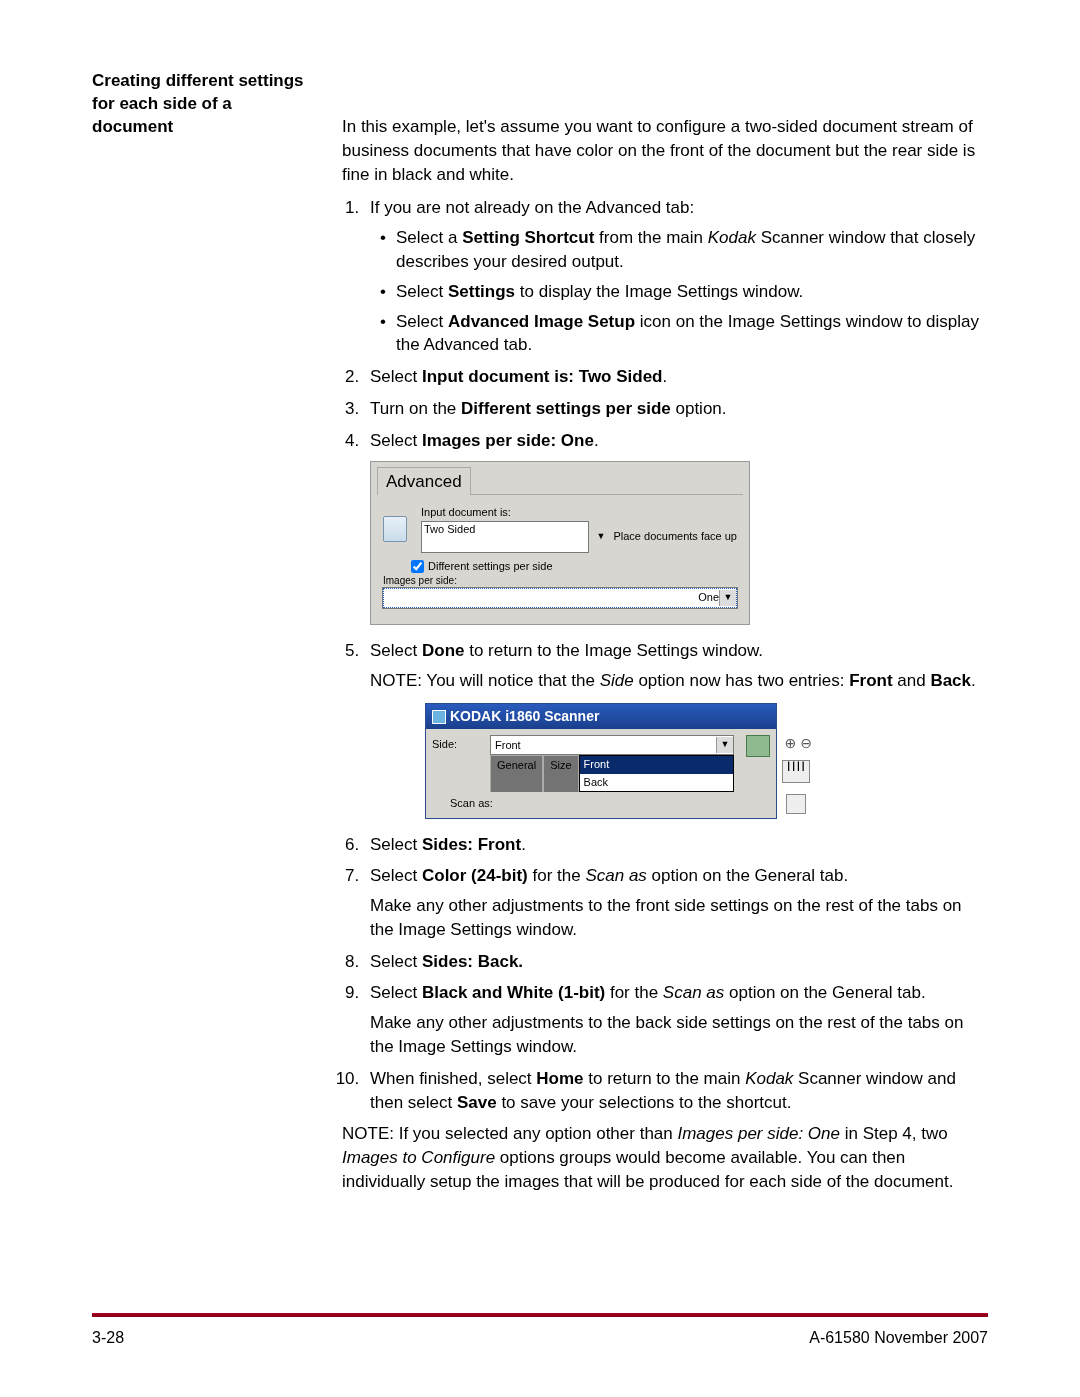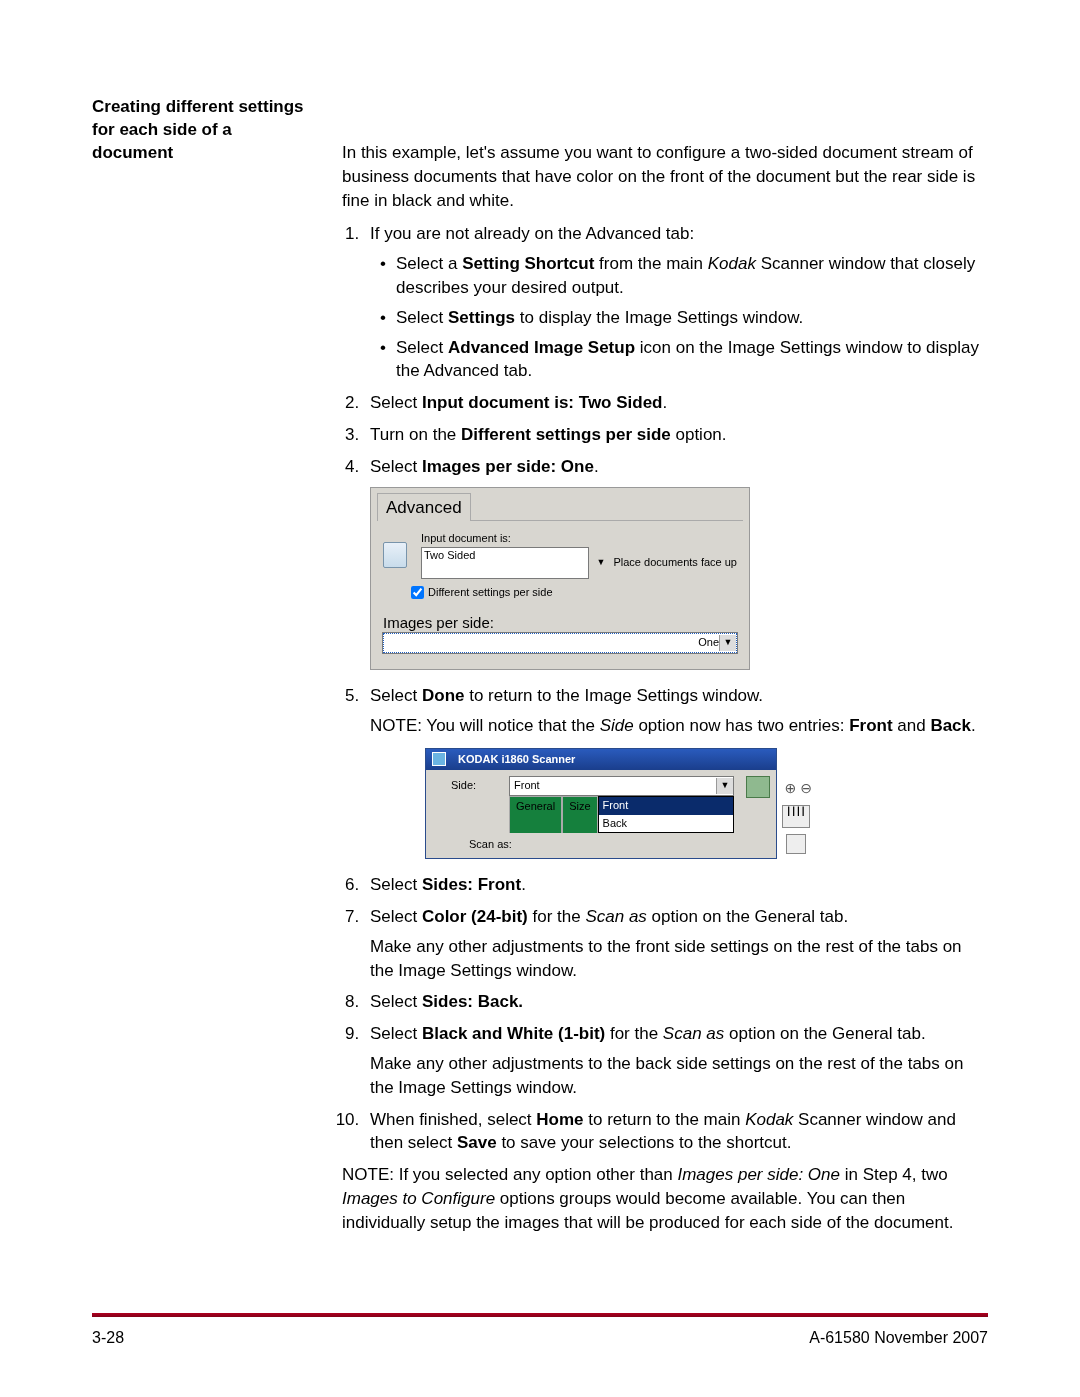--- a/index.html
+++ b/index.html
@@ -8,21 +8,21 @@
     line-height: 1.4;
     margin: 0;
     background: #fff;
     color: #000;
   }
   .page {
     width: 1080px;
     height: 1397px;
     position: relative;
     box-sizing: border-box;
-    padding: 96px 92px 50px 92px;
+    padding: 70px 92px 50px 92px;
   }
   .content {
     display: flex;
     gap: 30px;
   }
   .sidebar-col {
     width: 220px;
     flex-shrink: 0;
   }
   .sidebar-heading {
@@ -103,21 +103,21 @@
     font-size: 11px;
     background: #fff;
     border: 1px solid #7a7a7a;
     height: 32px;
     box-sizing: border-box;
     padding: 0 2px;
   }
   .fig1 .select-row { display:flex; align-items:center; gap:8px; }
   .fig1 .wide-sel { flex:1; }
   .fig1 .checkbox-row { display:flex; align-items:center; gap:4px; margin-left:28px; font-size:11px;}
-  .fig1 .ips-lbl { margin-top: 12px; font-size: 15px; }
+  .fig1 .ips-lbl { font-size: 10px; }
   .fig1 .ips-sel {
     border: 1px dotted #2060c0;
     outline: 1px solid #7a7a7a;
     background: #fff;
     height: 18px;
     display:flex; align-items:center; justify-content:flex-end;
     padding: 0 0 0 2px; font-size:11px;
   }
   .fig1 .ips-sel .caret {
     width: 16px; height:16px; background:#ddd; border-left:1px solid #999;
@@ -131,28 +131,28 @@
     font-size: 11px;
     border: 1px solid #2a4c8c;
     background: #d8d6d0;
     margin-left: 55px;
     position: relative;
   }
   .fig2 .titlebar {
     background: linear-gradient(#2a5bbd,#1a3e8c);
     color: #fff;
     padding: 3px 6px;
-    font-size: 11px;
+    font-size: 14px;
     font-weight: bold;
-    display:flex; align-items:center; gap:12px;
+    display:flex; align-items:center; gap:4px;
   }
   .fig2 .titlebar .ticon {
     width:12px; height:12px; background:#6bb4e2; border:1px solid #fff;
   }
-  .fig2 .body { padding: 6px; margin-left: 19px; }
+  .fig2 .body { padding: 6px; }
   .fig2 .side-row { display:flex; align-items:flex-start; gap:8px; margin-bottom:2px;}
   .fig2 .side-lbl { width:50px; padding-top:2px;}
   .fig2 .side-sel-wrap { flex:1; position:relative; }
   .fig2 .side-sel {
     background:#fff; border:1px solid #7a7a7a; height:18px;
     display:flex; align-items:center; justify-content:space-between;
     padding:0 0 0 4px;
   }
   .fig2 .side-sel .caret {
     width:16px; height:16px; background:#ddd; border-left:1px solid #999;
@@ -167,21 +167,21 @@
     width:22px; height:20px; background:#8fb98f; border:1px solid #4a7a4a;
     margin-left:4px; flex-shrink:0;
   }
   .fig2 .right-icons {
     position:absolute; right:-36px; top:30px; display:flex; gap:4px;
     font-size:14px; color:#555;
   }
   .fig2 .tabs2 { display:flex; gap:0; margin-top:0; font-size:11px;}
   .fig2 .tabs2 span {
     border:1px solid #aaa; border-bottom:none;
-    padding:2px 6px; background:#15803d;
+    padding:2px 6px; background:#737373;
   }
   .fig2 .scan-as { margin:4px 0 0 18px; font-size:11px;}
   .fig2 .right-box {
     position:absolute; right:-34px; top:56px;
     width:26px; height:20px; border:1px solid #888; background:#eee;
     font-size:8px; text-align:center; line-height:9px; padding-top:1px;
   }
   .fig2 .rb2 {
     position:absolute; right:-30px; bottom:4px;
     width:18px; height:18px; border:1px solid #888; background:#eee;

